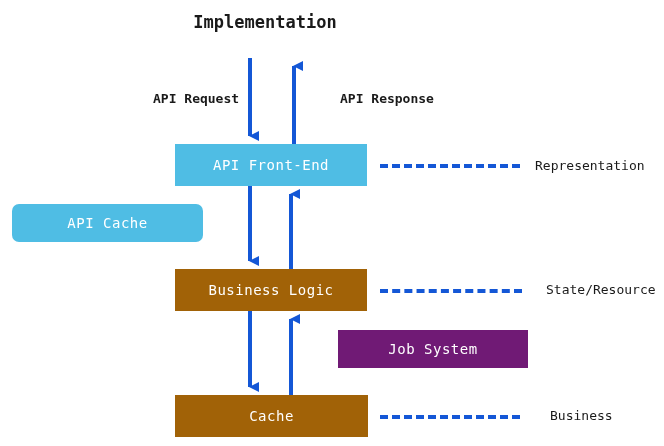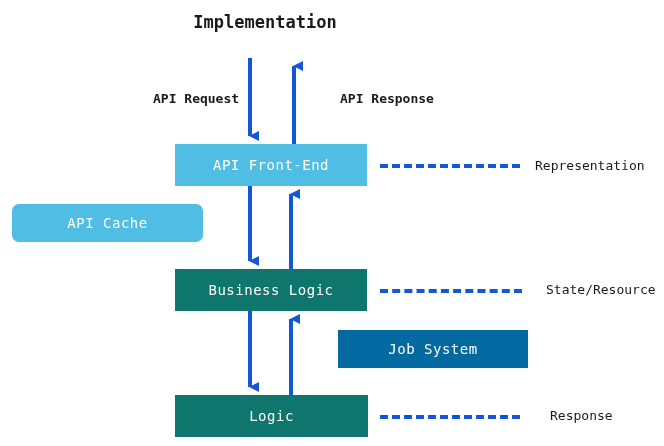--- a/index.html
+++ b/index.html
@@ -35,22 +35,22 @@
     align-items: center;
     justify-content: center;
     font-family: "DejaVu Sans Mono", "Liberation Mono", monospace;
     font-size: 14px;
     color: #ffffff;
     letter-spacing: 0.5px;
     box-sizing: border-box;
   }
 
   .box-cyan   { background: #4fbde4; }
-  .box-peach  { background: #0f766e; }
-  .box-grey   { background: #0369a1; }
+  .box-peach  { background: #a16207; }
+  .box-grey   { background: #701a75; }
 
   
   #box-api-frontend   { left: 175px; top: 144px; width: 192px; height: 42px; }
   #box-business-logic { left: 175px; top: 269px; width: 192px; height: 42px; }
   #box-data           { left: 175px; top: 395px; width: 193px; height: 42px; }
 
   
   #box-api-cache  { left: 12px;  top: 204px; width: 191px; height: 38px; border-radius: 7px; }
   #box-data-cache { left: 12px;  top: 330px; width: 191px; height: 38px; }
   #box-job-system { left: 338px; top: 330px; width: 190px; height: 38px; }
@@ -111,29 +111,29 @@
 
   <div class="box box-cyan" id="box-api-frontend">API Front-End</div>
 
   <div class="box box-cyan" id="box-api-cache">API Cache</div>
 
   <div class="box box-peach" id="box-business-logic">Business Logic</div>
 
 
   <div class="box box-grey" id="box-job-system">Job System</div>
 
-  <div class="box box-peach" id="box-data">Logic</div>
+  <div class="box box-peach" id="box-data">Cache</div>
 
   <div class="dashed" id="dash-representation"></div>
   <div class="dashed" id="dash-state-transfer"></div>
   <div class="dashed" id="dash-resource"></div>
 
   <div class="tier-label" id="label-representation">Representation</div>
   <div class="tier-label" id="label-state-transfer">State/Resource</div>
-  <div class="tier-label" id="label-resource">Response</div>
+  <div class="tier-label" id="label-resource">Business</div>
 
   <svg id="arrows" viewBox="0 0 664 446">
     <defs>
       <marker id="arrow-down-head" markerWidth="10" markerHeight="10" refX="5" refY="9" orient="auto" markerUnits="userSpaceOnUse">
         <path d="M0,0 L10,0 L5,10 z" fill="#1457d6"></path>
       </marker>
       <marker id="arrow-up-head" markerWidth="10" markerHeight="10" refX="5" refY="1" orient="auto" markerUnits="userSpaceOnUse">
         <path d="M5,0 L10,10 L0,10 z" fill="#1457d6"></path>
       </marker>
     </defs>

